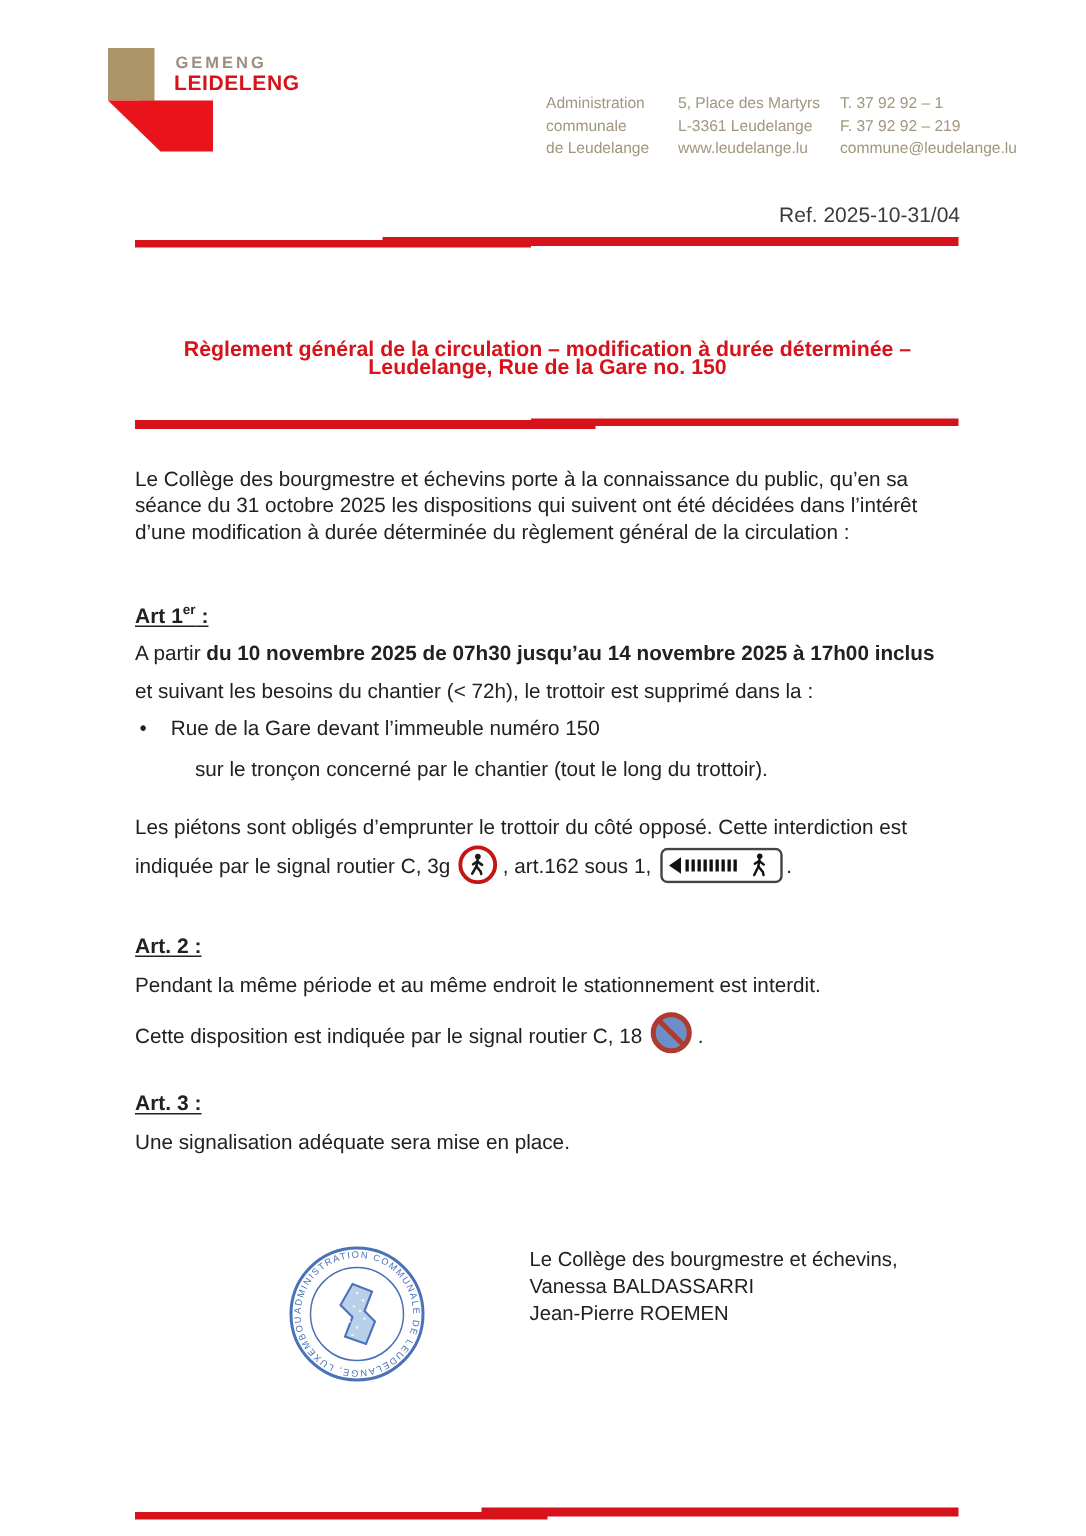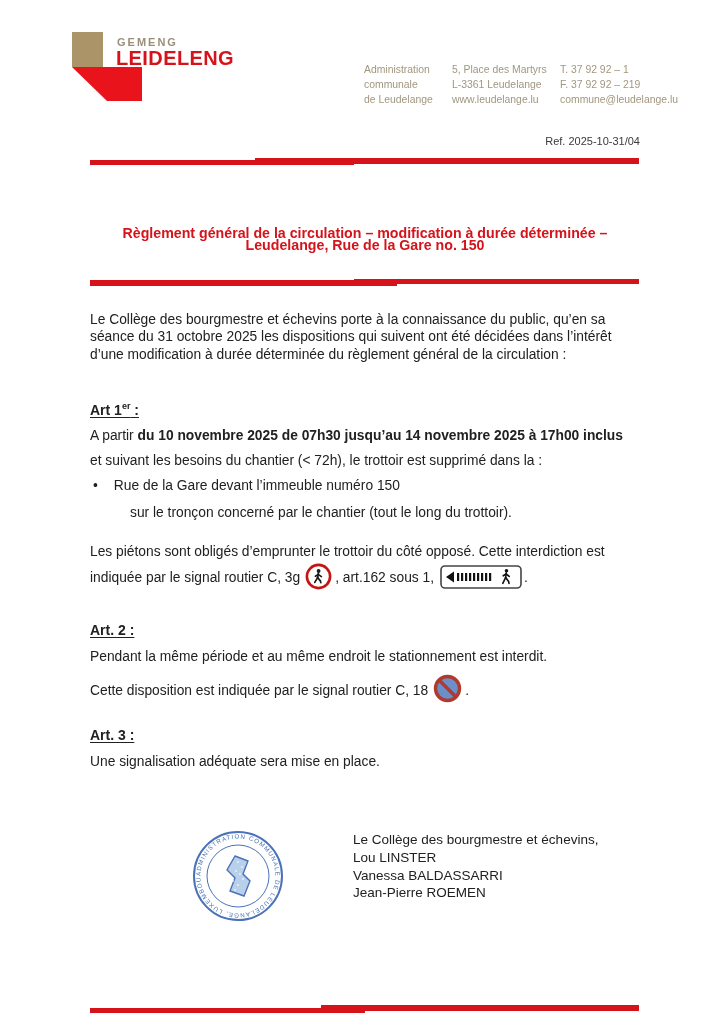--- a/index.html
+++ b/index.html
@@ -12,23 +12,23 @@
   *{box-sizing:border-box;margin:0;padding:0}
   html,body{background:#ffffff}
   #page{
     position:relative;width:724px;height:1024px;background:#fff;overflow:hidden;
     font-family:"Liberation Sans", sans-serif;color:var(--body-text);
   }
   .abs{position:absolute}
   .nowrap{white-space:nowrap}
   
   .logo-gemeng{left:117px;top:36px;font-size:11px;letter-spacing:2px;color:#9b8e7b;font-weight:bold}
-  .logo-leideleng{left:116px;top:47px;font-size:20px;font-weight:bold;color:var(--accent-red);letter-spacing:0.4px}
+  .logo-leideleng{left:116px;top:47px;font-size:14px;font-weight:bold;color:var(--accent-red);letter-spacing:0.4px}
   .contact{top:63px;font-size:10.4px;line-height:14.8px;color:var(--contact-text)}
-  .ref{left:480px;top:135px;width:160px;text-align:right;font-size:11px;color:#3a3a3a}
+  .ref{left:480px;top:135px;width:160px;text-align:right;font-size:14px;color:#3a3a3a}
   
   .bar{left:90px;width:549px;height:9px}
   .bar .seg{position:absolute;background:var(--accent-red)}
   .bar-top{top:157px}
   .bar-top .s1{left:0;top:3px;width:48%;height:4.5px}
   .bar-top .s2{left:30%;top:0.5px;width:70%;height:6px}
   .bar-mid{top:279px}
   .bar-mid .s1{left:0;top:1px;width:56%;height:6px}
   .bar-mid .s2{right:0;top:0;width:52%;height:5px}
   .bar-bottom{top:1005px}
@@ -185,21 +185,20 @@
       <circle cx="52" cy="50" r="0.9"></circle>
         <circle cx="47" cy="56" r="0.9"></circle>
         <circle cx="44" cy="61" r="0.9"></circle>
       <circle cx="49" cy="45" r="0.9"></circle>
         <circle cx="42" cy="52" r="0.9"></circle>
     </g>
   </svg>
 
   <div class="abs signature">
     <div class="nowrap">Le Collège des bourgmestre et échevins,</div>
-    <div class="nowrap">Lou LINSTER</div>
     <div class="nowrap">Vanessa BALDASSARRI</div>
     <div class="nowrap">Jean-Pierre ROEMEN</div>
   </div>
 
   <div class="abs bar bar-bottom">
     <div class="seg s1"></div>
     <div class="seg s2"></div>
   </div>
 
 </div>

